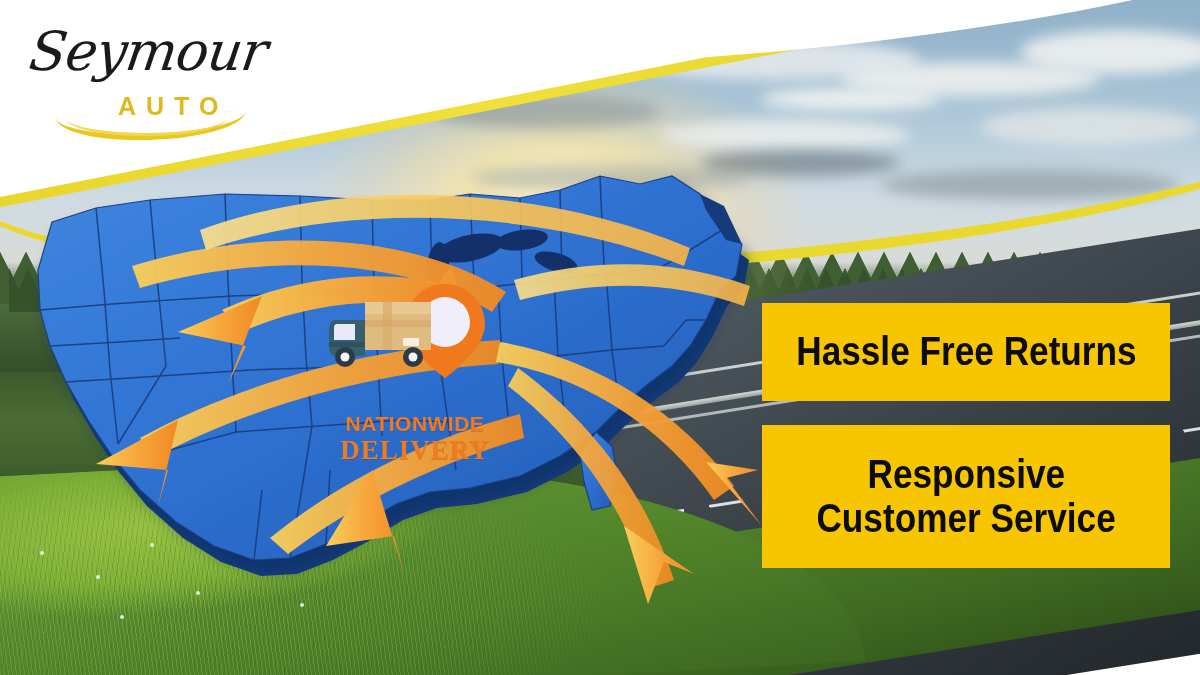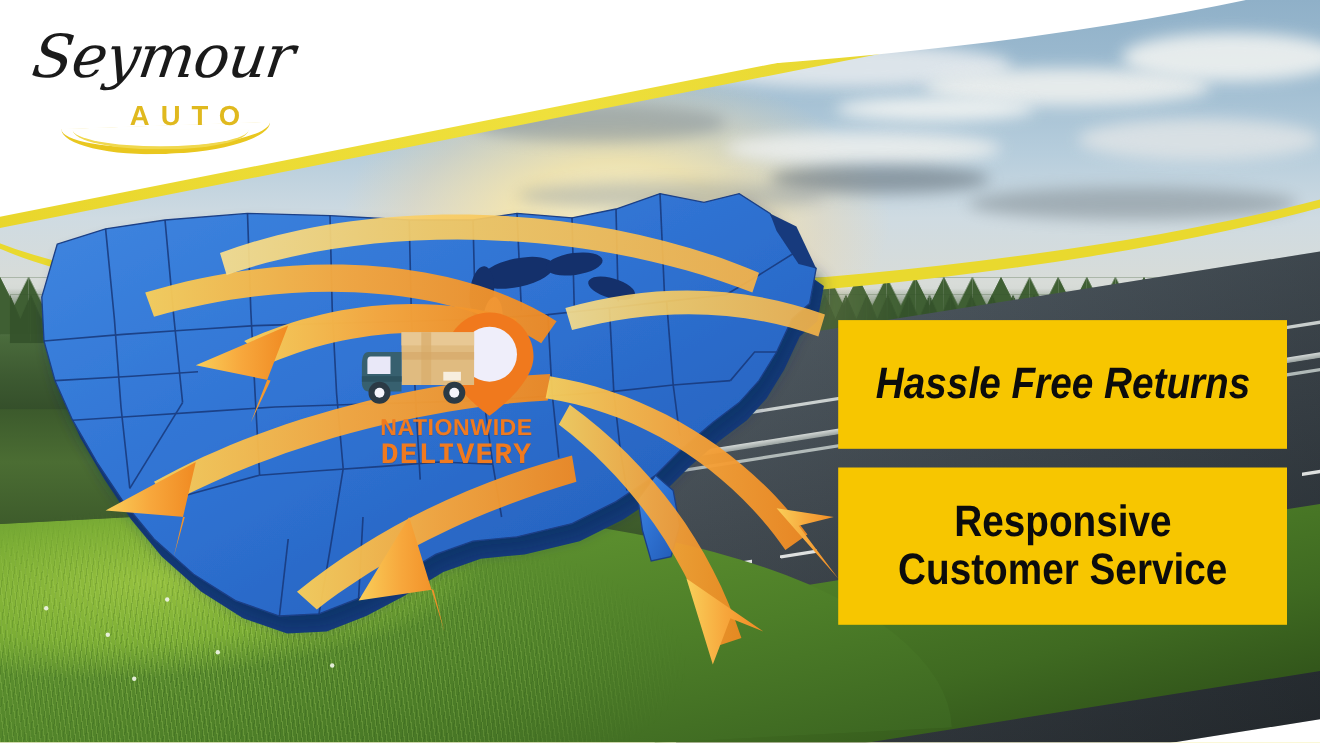--- a/index.html
+++ b/index.html
@@ -260,23 +260,24 @@
     line-height: 1;
   }
   .bt1 {
     font-family: "Liberation Sans", sans-serif;
     font-weight: 700;
     font-size: 21px;
     letter-spacing: 0.5px;
     color: #f07a1f;
     display: block;
     text-shadow: 0 1px 0 rgba(120,50,0,0.25);
+    margin-top: 35px;
   }
   .bt2 {
-    font-family: Liberation Mono, monospace;
+    font-family: Liberation Serif, serif;
     font-weight: 700;
     font-size: 27px;
     letter-spacing: 1px;
     color: #f07a1f;
     display: block;
     margin-top: 3px;
     text-shadow: 0 1px 0 rgba(120,50,0,0.25);
   }
 
   
@@ -293,21 +294,21 @@
   }
   .promo-line {
     font-family: "Liberation Sans", sans-serif;
     font-weight: 700;
     color: #0c0c0c;
     line-height: 1.08;
     transform: scaleX(0.88);
     white-space: nowrap;
   }
   #promo-0 { top: 150px; height: 128px; }
-  #promo-1 { top: 291px; height: 117px; font-style: italic; }
+  #promo-1 { top: 303px; height: 98px; }
   #promo-2 { top: 425px; height: 143px; }
   #promo-0 .promo-line { font-size: 40px; }
   #promo-1 .promo-line { font-size: 40px; }
   #promo-2 .promo-line { font-size: 40px; }
 </style>
 </head>
 <body>
 
 <div id="banner">
 

